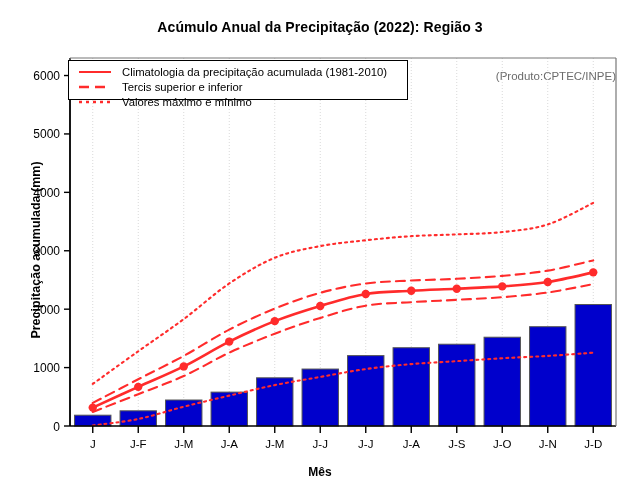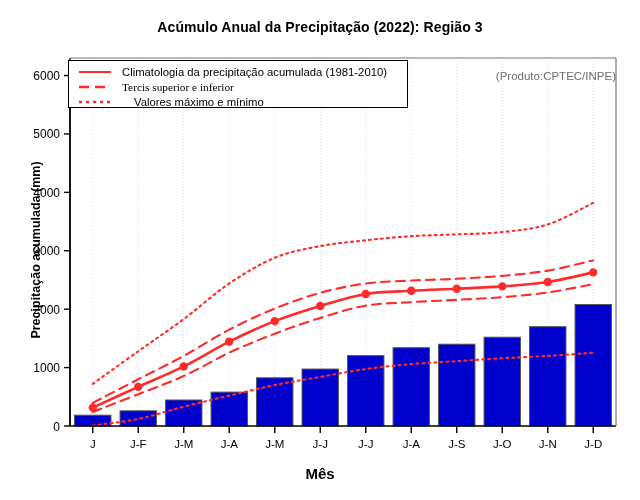--- a/index.html
+++ b/index.html
@@ -43,21 +43,21 @@
     color: #000000;
     transform: rotate(-90deg);
     transform-origin: center center;
   }
   .xlabel {
     position: absolute;
     left: 0;
     top: 465px;
     width: 640px;
     text-align: center;
-    font-size: 15px;
+    font-size: 12px;
     font-weight: bold;
     color: #000000;
   }
   .credit {
     position: absolute;
     right: 24px;
     top: 70px;
     font-size: 11.5px;
     color: #6b6b6b;
   }
@@ -76,35 +76,35 @@
     font-size: 11.5px;
     fill: #000000;
     font-family: "Liberation Sans", sans-serif;
     text-anchor: middle;
   }
   .legend-box {
     position: absolute;
     left: 68px;
     top: 60px;
     width: 340px;
-    height: 48px;
+    height: 40px;
     background: #ffffff;
     border: 1px solid #000000;
     box-sizing: border-box;
   }
   .legend-row {
     position: absolute;
     left: 8px;
     height: 14px;
     display: flex;
     align-items: center;
   }
   .legend-row:nth-child(1) { top: 4px; }
-  .legend-row:nth-child(2) { top: 19px; font-family: Liberation Serif, serif; }
-  .legend-row:nth-child(3) { top: 34px; gap: 12px; }
+  .legend-row:nth-child(2) { top: 19px; }
+  .legend-row:nth-child(3) { top: 34px; }
   .legend-key {
     width: 36px;
     height: 12px;
     margin-right: 9px;
     flex: 0 0 36px;
   }
   .legend-text {
     font-size: 11.3px;
     color: #000000;
     white-space: nowrap;

